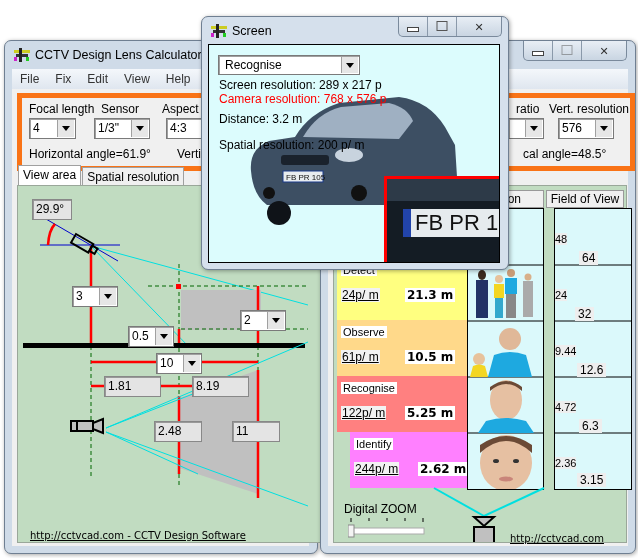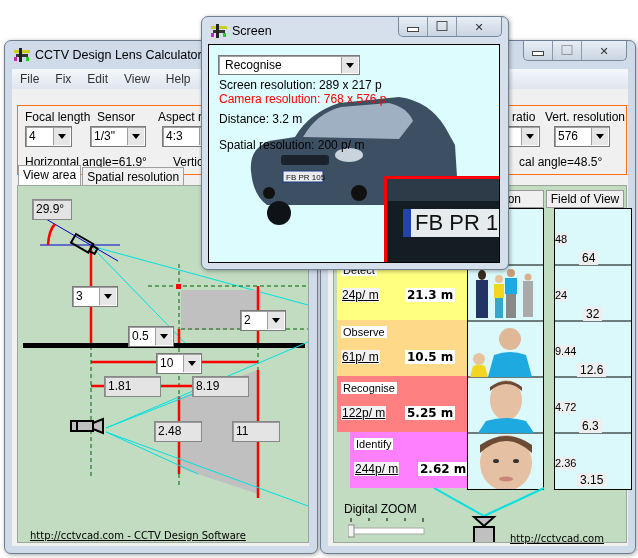--- a/index.html
+++ b/index.html
@@ -10,21 +10,21 @@
   .title-text{position:absolute;left:30px;top:7px;font-size:12.5px;color:#000;}
   .wbtns{position:absolute;top:0;height:19px;display:flex;border:1px solid #7a8a9c;border-top:none;border-radius:0 0 5px 5px;overflow:hidden;background:linear-gradient(#e8eef5,#c9d5e2);}
   .wbtn{width:28px;height:19px;border-right:1px solid #8a99aa;position:relative;}
   .wbtn.close{width:44px;border-right:none;}
   .wbtn .g{position:absolute;left:50%;top:50%;transform:translate(-50%,-50%);font-size:11px;color:#333;}
   .minbar{position:absolute;left:50%;top:10px;width:10px;height:3px;border:1px solid #444;background:#fff;transform:translateX(-50%);}
   .maxbox{position:absolute;left:50%;top:4px;width:9px;height:8px;border:1px solid #555;transform:translateX(-50%);}
   .client{position:absolute;background:#f0f0f0;}
   .menubar{position:absolute;left:0;right:0;top:0;height:20px;background:linear-gradient(#f4f7fb,#dfe6ef);display:flex;align-items:center;}
   .menu-item{padding:0 8px;color:#333;font-size:12px;}
-  .ctrlpanel{position:absolute;border:1px solid #f97316;background:#f0f0f0;margin-top:12px;}
+  .ctrlpanel{position:absolute;border:5px solid #f97316;background:#f0f0f0;}
   .lbl{position:absolute;font-size:12px;white-space:nowrap;}
   .combo{position:absolute;height:19px;background:#fff;border:1px solid #7a7a7a;box-shadow:inset 1px 1px 0 #a0a0a0;}
   .combo .val{position:absolute;left:3px;top:2px;font-size:12px;}
   .combo .arrow{position:absolute;right:1px;top:1px;bottom:1px;width:16px;background:#e6e6e6;border-left:1px solid #a0a0a0;}
   .combo .arrow:after{content:"";position:absolute;left:4px;top:6px;border-left:4px solid transparent;border-right:4px solid transparent;border-top:5px solid #000;}
   .tabs{position:absolute;display:flex;}
   .tab{height:18px;padding:0 4px;border:1px solid #a0a0a0;border-bottom:none;background:#f0f0f0;font-size:12px;line-height:18px;margin-right:1px;}
   .tab.active{height:20px;margin-top:-2px;background:#fff;}
   .green{position:absolute;background:#c1dcc1;border:1px solid #9aa79a;}
   .ro{position:absolute;height:19px;background:#e4e4e4;border:1px solid #888;box-shadow:inset 1px 1px 0 #999;}
@@ -77,21 +77,21 @@
         <span class="val">4:3</span>
         <span class="arrow"></span>
       </div>
       <span class="lbl" style="left:7px;top:49px;">Horizontal angle=61.9°</span>
       <span class="lbl" style="left:155px;top:49px;">Vertica</span>
     </div>
     <div class="tabs" style="left:6px;top:98px;">
       <div class="tab active">View area</div>
       <div class="tab">Spatial resolution</div>
     </div>
-    <div class="green" style="left:5px;top:116px;width:290px;height:356px;">
+    <div class="green" style="left:5px;top:116px;width:290px;height:356px;padding-left:46px;">
       <svg width="290" height="356" style="position:absolute;left:0;top:0;">
 
         <line x1="22" y1="59" x2="102" y2="59" stroke="#0000cc" stroke-width="1"></line>
         <line x1="28" y1="33" x2="100" y2="75" stroke="#0000cc" stroke-width="1"></line>
         <path d="M30 59 Q31 44 37 38" stroke="#ff0000" stroke-width="2.5" fill="none"></path>
         <line x1="73" y1="60" x2="290" y2="119" stroke="#00e0e0" stroke-width="1"></line>
         <line x1="73" y1="60" x2="172" y2="162" stroke="#00e0e0" stroke-width="1"></line>
         <rect x="163" y="104" width="80" height="40" fill="#c0c0c0"></rect>
         <line x1="130" y1="100" x2="290" y2="100" stroke="#006600" stroke-dasharray="4,3"></line>
         <line x1="163" y1="143" x2="290" y2="143" stroke="#006600" stroke-dasharray="4,3"></line>
@@ -253,21 +253,21 @@
       <div class="cell" style="left:212px;top:22px;width:76px;height:280px;margin-left:8px;">
         <svg width="76" height="280" style="position:absolute;left:0;top:0;">
             <line x1="0" y1="56" x2="76" y2="56" stroke="#000"></line>
             <line x1="0" y1="112" x2="76" y2="112" stroke="#000"></line>
             <line x1="0" y1="168" x2="76" y2="168" stroke="#000"></line>
             <line x1="0" y1="224" x2="76" y2="224" stroke="#000"></line>
           </svg>
         <span class="fov-left" style="top:24px;">48</span>
         <span class="fov-bot" style="left:24px;top:42px;">64</span>
         <span class="fov-left" style="top:80px;">24</span>
-        <span class="fov-bot" style="left:28px;top:98px;">32</span>
+        <span class="fov-bot" style="left:20px;top:98px;">32</span>
         <span class="fov-left" style="top:136px;">9.44</span>
         <span class="fov-bot" style="left:22px;top:154px;">12.6</span>
         <span class="fov-left" style="top:192px;">4.72</span>
         <span class="fov-bot" style="left:24px;top:210px;">6.3</span>
         <span class="fov-left" style="top:248px;">2.36</span>
         <span class="fov-bot" style="left:22px;top:264px;">3.15</span>
       </div>
       <svg width="292" height="356" style="position:absolute;left:0;top:0;pointer-events:none;">
         <line x1="100" y1="302" x2="150" y2="330" stroke="#00e0e0" stroke-width="2"></line>
         <line x1="210" y1="302" x2="150" y2="330" stroke="#00e0e0" stroke-width="2"></line>

